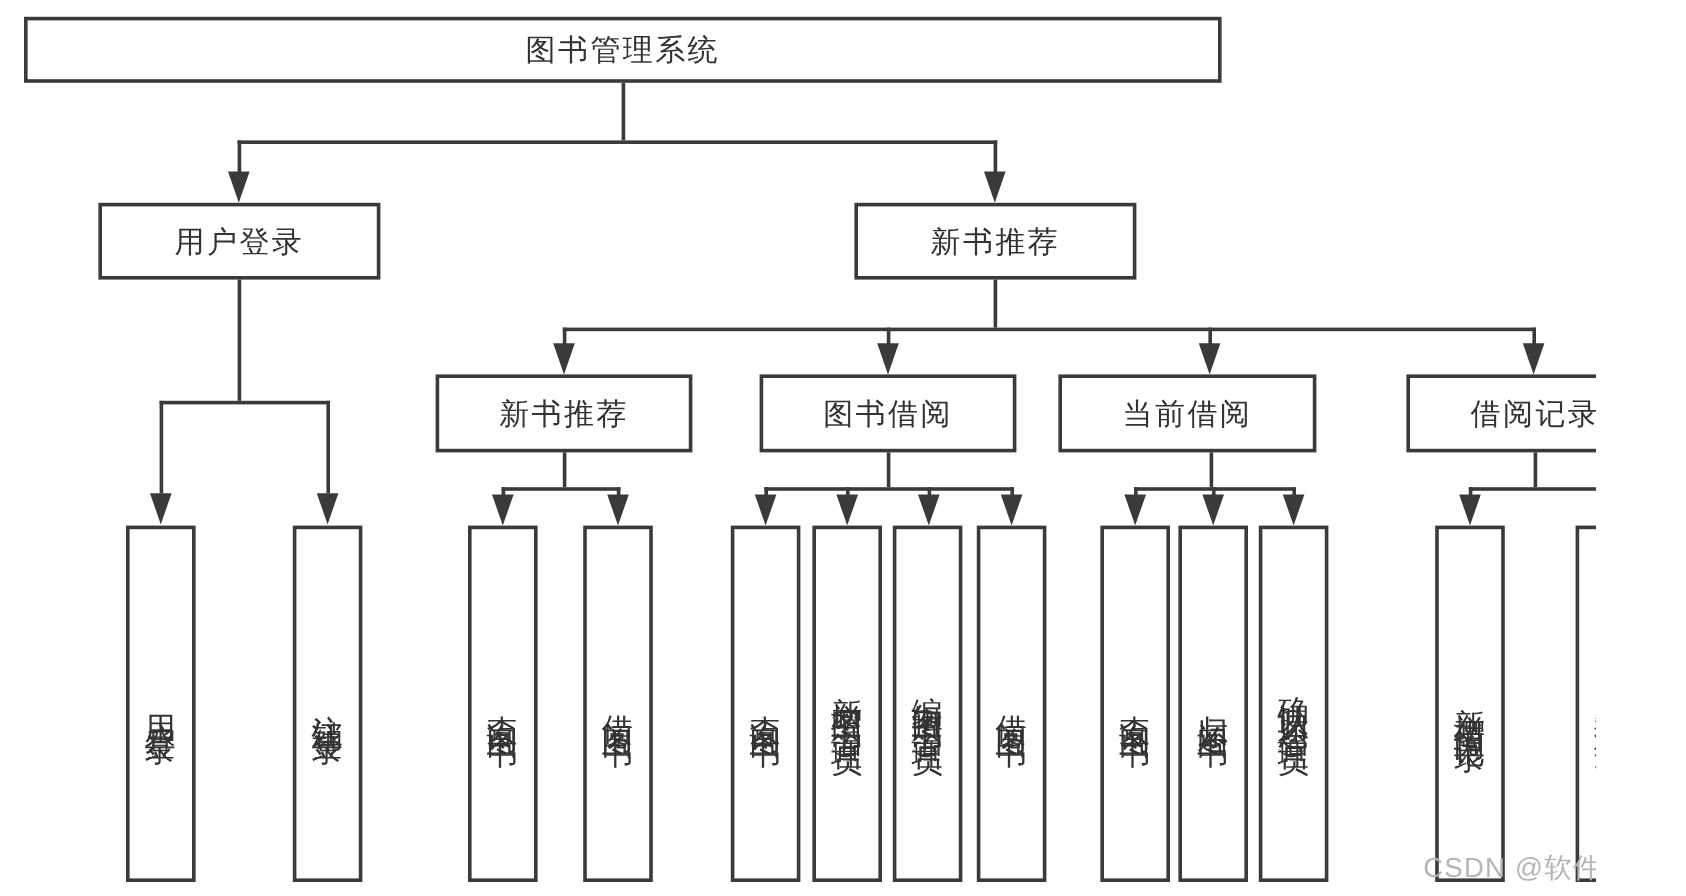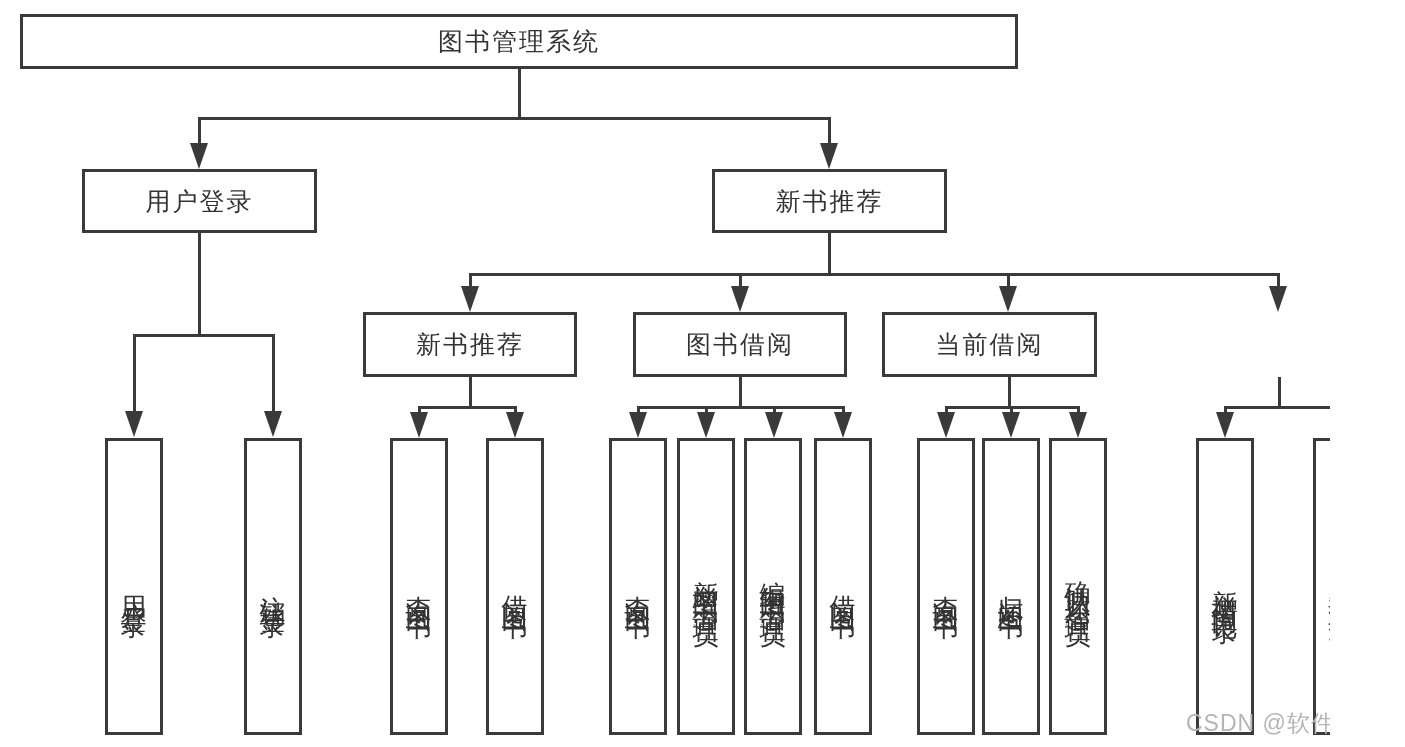--- a/index.html
+++ b/index.html
@@ -63,20 +63,21 @@
   <div class="vline" style="left:739px;top:273px;height:14px"></div>
   <div class="arrow" style="left:731px;top:286px"></div>
   <div class="vline" style="left:1007px;top:273px;height:14px"></div>
   <div class="arrow" style="left:999px;top:286px"></div>
   <div class="vline" style="left:1277px;top:273px;height:14px"></div>
   <div class="arrow" style="left:1269px;top:286px"></div>
 
   <div class="box" style="left:363px;top:312px;width:214px;height:65px">新书推荐</div>
   <div class="box" style="left:633px;top:312px;width:214px;height:65px">图书借阅</div>
   <div class="box" style="left:882px;top:312px;width:215px;height:65px">当前借阅</div>
+  <div class="box" style="left:1172px;top:312px;width:215px;height:65px">借阅记录</div>
 
   <div class="vline" style="left:469px;top:377px;height:29px"></div>
   <div class="hline" style="left:418px;top:406px;width:99px"></div>
   <div class="vline" style="left:418px;top:406px;height:9px"></div>
   <div class="arrow" style="left:410px;top:412px"></div>
   <div class="vline" style="left:514px;top:406px;height:9px"></div>
   <div class="arrow" style="left:506px;top:412px"></div>
 
   <div class="vline" style="left:739px;top:377px;height:29px"></div>
   <div class="hline" style="left:637px;top:406px;width:208px"></div>

